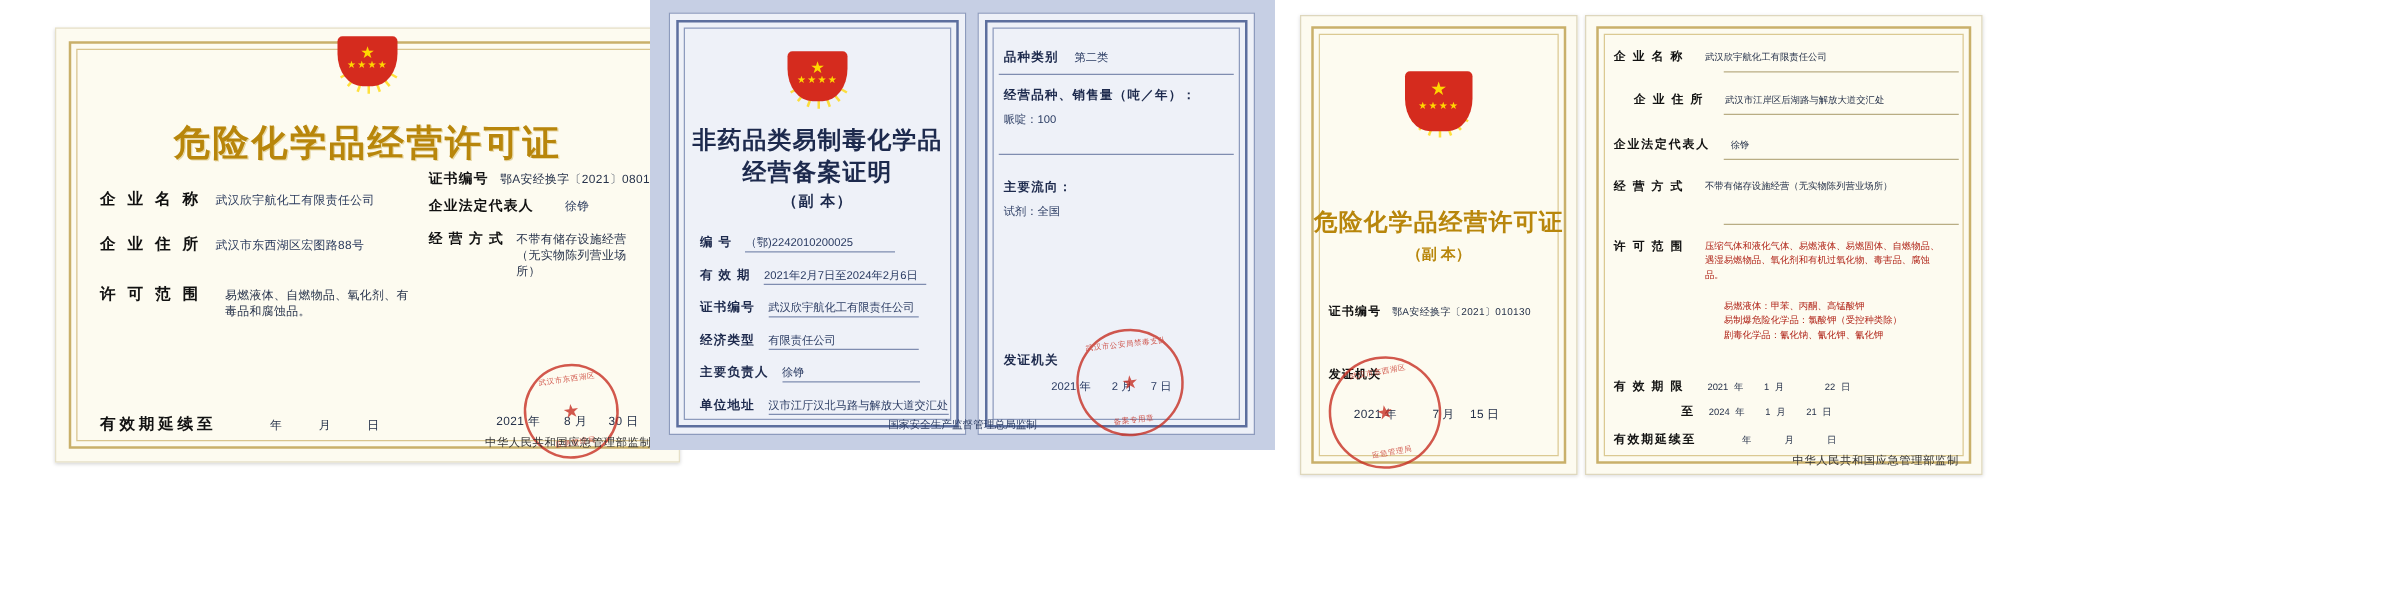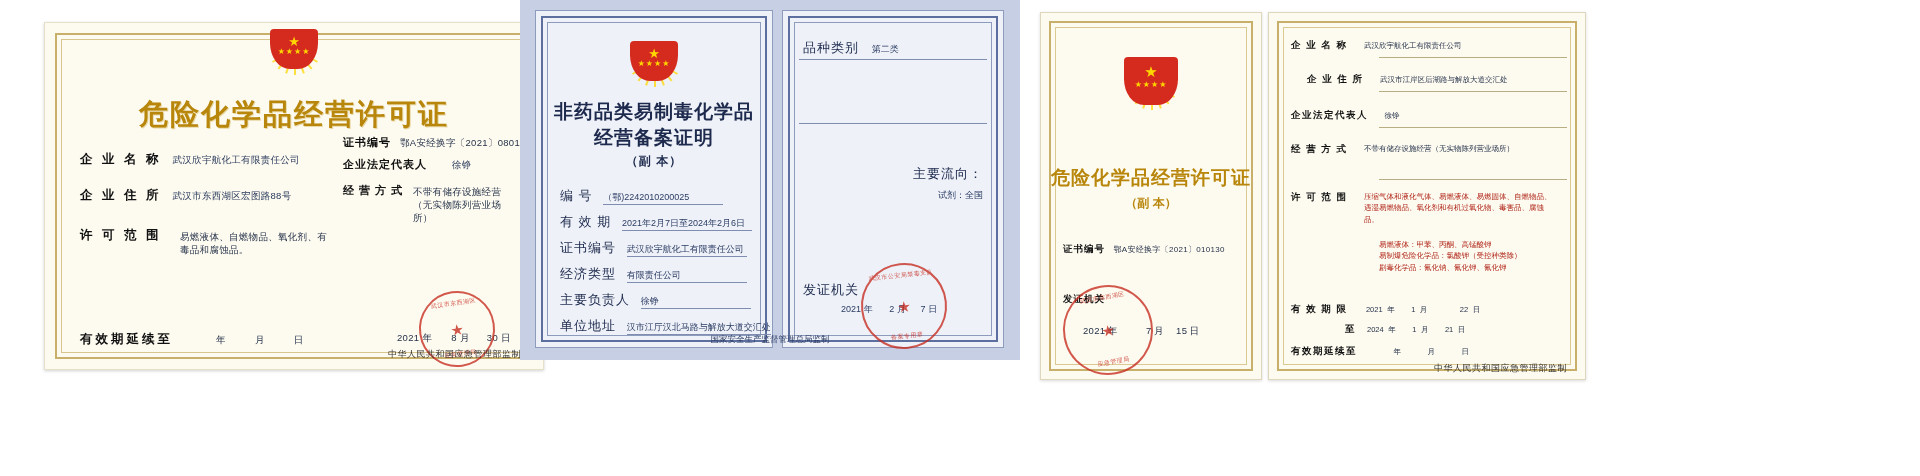--- a/index.html
+++ b/index.html
@@ -168,23 +168,24 @@
     font-weight: bold;
     color: #1d2a4d;
     letter-spacing: 1px;
   }
   #cert2 .fieldrow {
     position: absolute;
     font-size: 9.5px;
     color: #1d2a4d;
   }
   #cert2 .fl {
-    font-size: 13px;
+    font-size: 10px;
     color: #1d2a4d;
     letter-spacing: 1px;
+    font-weight: bold;
   }
   #cert2 .fv {
     font-size: 9px;
     color: #2b3c63;
   }
   #cert2 .uline2 {
     border-bottom: 1px solid #7f8db0;
     display: inline-block;
   }
   #cert2 .footer {
@@ -451,23 +452,27 @@
       <div class="bd">
         <div class="bd2"></div>
       </div>
 
       <div class="fieldrow" style="left:20px; top:28px;">
         <span class="fl">品种类别</span>
         <span class="fv" style="margin-left:10px;">第二类</span>
       </div>
       <div style="position:absolute; left:16px; right:16px; top:48px; border-bottom:1px solid #7f8db0;"></div>
 
+      <div class="fieldrow" style="left:20px; top:58px; width:180px;">
+        <span class="fl">经营品种、销售量（吨／年）：</span>
+        <span class="fv" style="display:block; margin-top:6px;">哌啶：100</span>
+      </div>
       <div style="position:absolute; left:16px; right:16px; top:112px; border-bottom:1px solid #7f8db0;"></div>
 
-      <div class="fieldrow" style="left:20px; top:154px; width:180px;text-align:right;">
+      <div class="fieldrow" style="left:20px; top:132px; width:180px;">
         <span class="fl">主要流向：</span>
         <span class="fv" style="display:block; margin-top:6px;">试剂：全国</span>
       </div>
 
       <div class="fieldrow" style="left:20px; top:270px;">
         <span class="fl">发证机关</span>
       </div>
       <div class="fieldrow" style="left:58px; top:292px;">
         <span class="fv">2021</span>
         <span class="fv">年</span>

